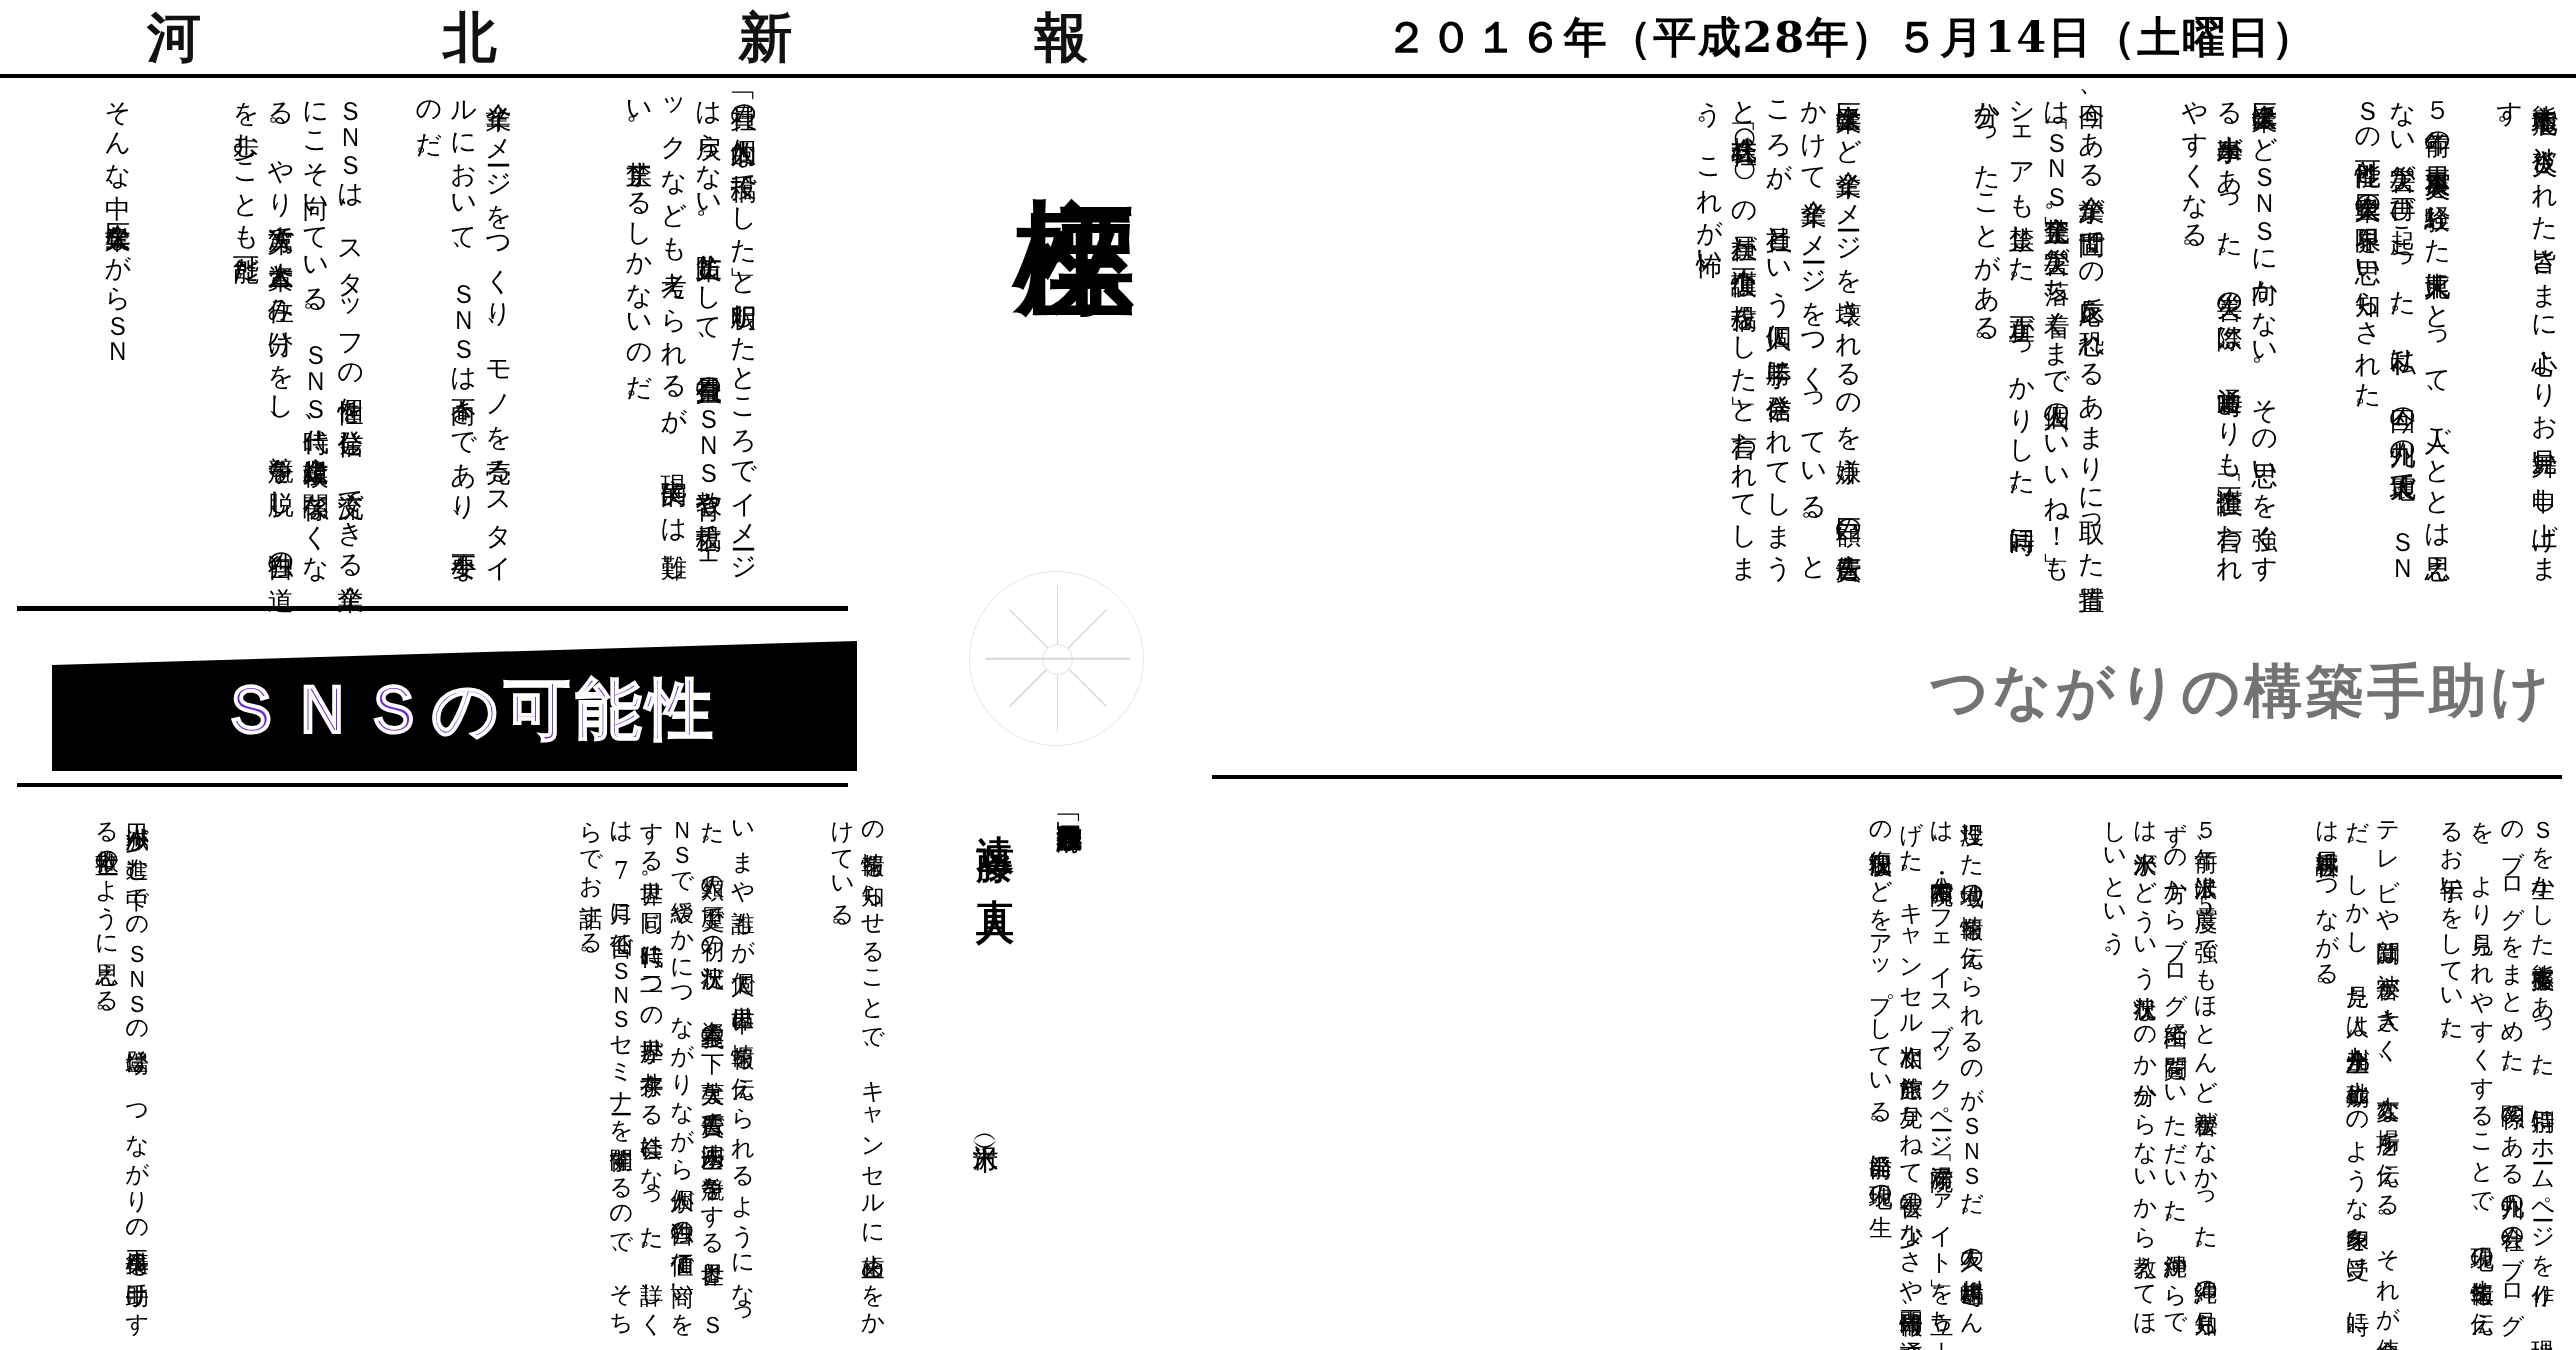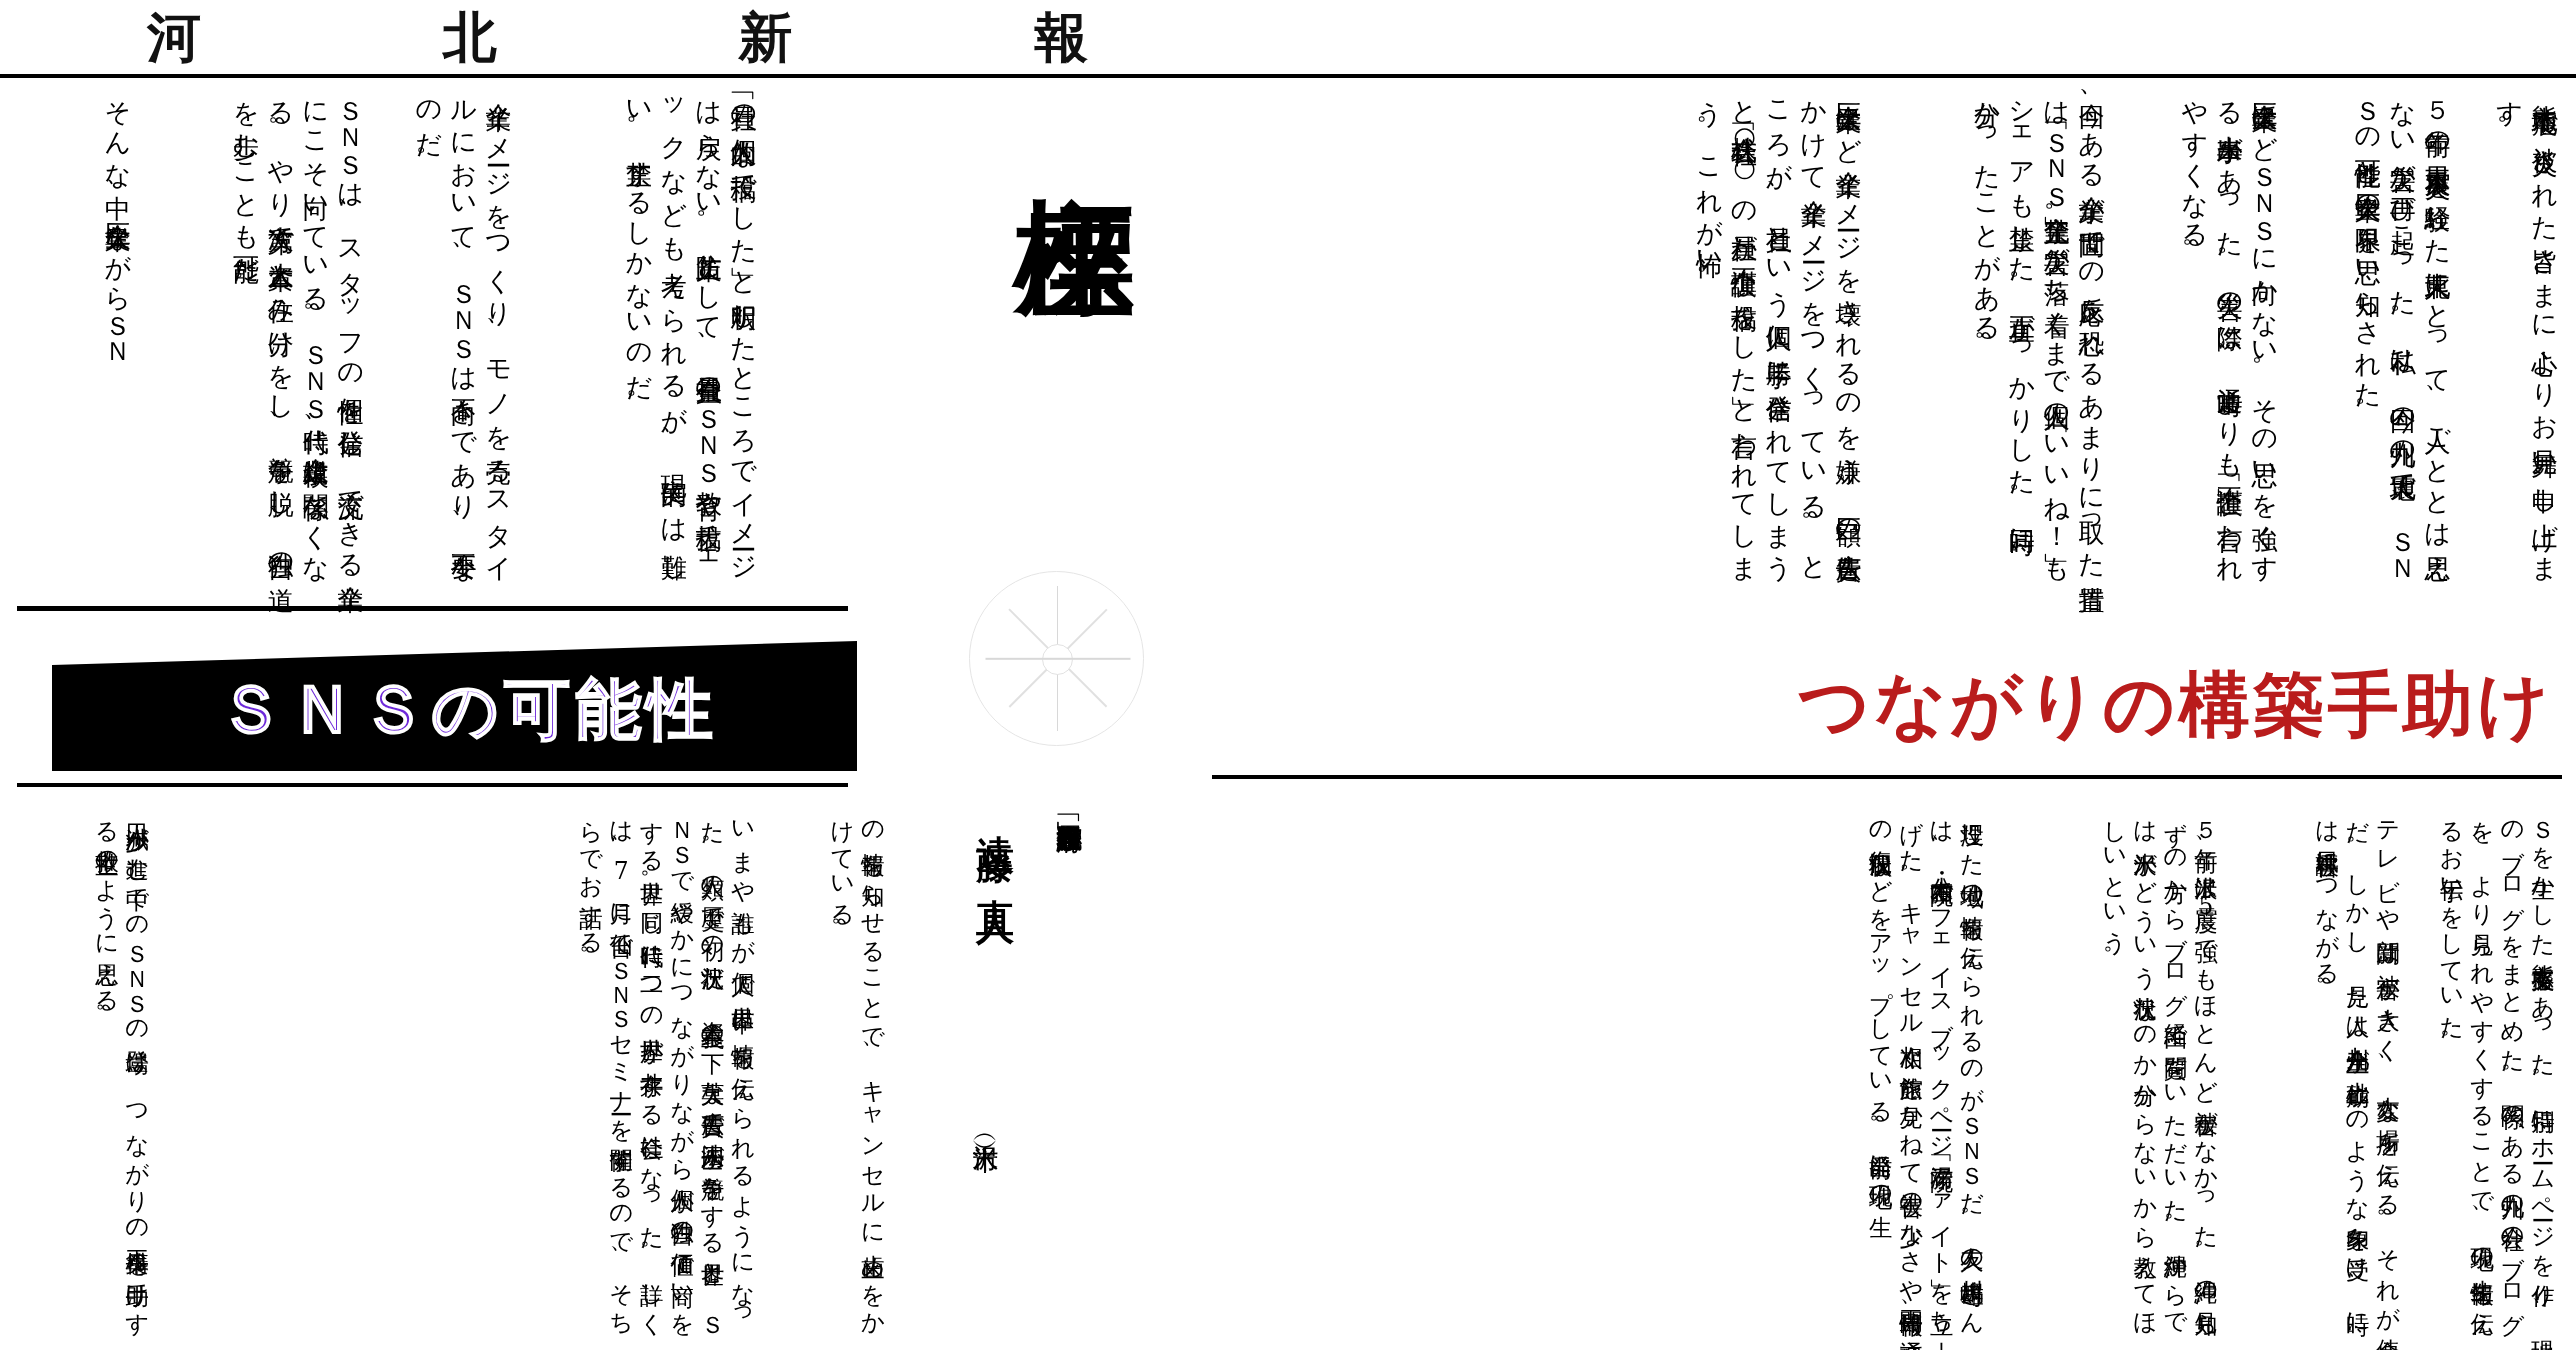--- a/index.html
+++ b/index.html
@@ -36,23 +36,23 @@
            border-radius:50%;background:#fff;border:1.7px solid #cacaca;}
 
   
   .wedge{position:absolute;left:52px;top:641px;width:805px;height:130px;background:#000;
          clip-path:polygon(0 24px,805px 0,805px 130px,0 130px);}
   .wedge-txt{position:absolute;left:113px;top:658px;width:710px;height:104px;display:flex;align-items:center;
              justify-content:center;font-family:"DejaVu Sans",sans-serif;font-weight:bold;font-size:66px;
              letter-spacing:5.2px;color:#6d28d9;text-shadow:2.6px 2.6px 0 #000,-1.7px -1.7px 0 #000;
              -webkit-text-stroke:1.7px #fff;}
 
-  .bighead{position:absolute;left:1272px;top:645px;width:1281px;height:121px;display:flex;align-items:center;
-           justify-content:flex-end;font-family:"DejaVu Sans",sans-serif;font-weight:bold;font-size:71px;
-           letter-spacing:3.5px;color:#b91c1c;}
+  .bighead{position:absolute;left:1272px;top:631px;width:1281px;height:121px;display:flex;align-items:center;
+           justify-content:flex-end;font-family:"DejaVu Sans",sans-serif;font-weight:bold;font-size:58px;
+           letter-spacing:3.5px;color:#737373;}
 
   
   .byline{position:absolute;top:805px;writing-mode:vertical-rl;text-orientation:upright;
           font-family:"DejaVu Serif",serif;}
   .by-org{left:1052px;font-size:26px;line-height:1.3;}
   .by-name{left:969px;font-size:38px;font-weight:bold;letter-spacing:8.7px;}
   .by-city{left:969px;top:1125px;font-size:26px;}
 
   
   .bot-body{position:absolute;top:805px;height:519px;}
@@ -60,20 +60,21 @@
 </head>
 <body>
 
 <div class="masthead">
   <div class="mh-title">
     <span>河</span>
     <span>北</span>
     <span>新</span>
     <span>報</span>
   </div>
+  <div class="mh-date">２０１６年（平成28年）５月14日（土曜日）</div>
 </div>
 
 <div class="rule" style="left:0;top:74px;width:2576px;height:4.3px;"></div>
 
 <div class="vcol top-body" style="left:2458px;width:104px;">熊本地震で被災された皆さまに心よりお見舞い申し上げます。</div>
 <div class="vcol top-body" style="left:2285px;width:170px;">５年前の東日本大震災を経験した東北人にとって、人ごととは思えない災害が再び起こった。私は、今回の九州の大地震で、ＳＮＳの可能性と巨大企業の限界を思い知らされた。</div>
 <div class="vcol top-body" style="left:2112px;width:170px;">巨大企業ほどＳＮＳに向かない。その思いを強くする出来事があった。災害の際は、通常時よりも「不謹慎」と言われやすくなる。</div>
 <div class="vcol top-body" style="left:1870px;width:239px;">今回、ある企業が世間での反応を恐れるあまりに取った措置は「ＳＮＳ完全禁止」。災害が落ち着くまで個人の「いいね！」もシェアも禁止した。正直がっかりした。同時に、分かったことがある。</div>
 <div class="vcol top-body" style="left:1567px;width:299px;">巨大企業ほど企業イメージを壊されるのを嫌う。巨額の広告費をかけて企業イメージをつくっている。ところが、社員という個人に勝手に発信されてしまうと「株式会社○○の社員が不謹慎な投稿をした」と言われてしまう。これが怖い。</div>
 <div class="vcol top-body" style="left:519px;width:242px;">「社員の個人的な投稿でした」と釈明したところでイメージは戻らない。防止策として、社員全員のＳＮＳ教育や投稿チェックなども考えられるが、現実的には難しい。禁止するしかないのだ。</div>

